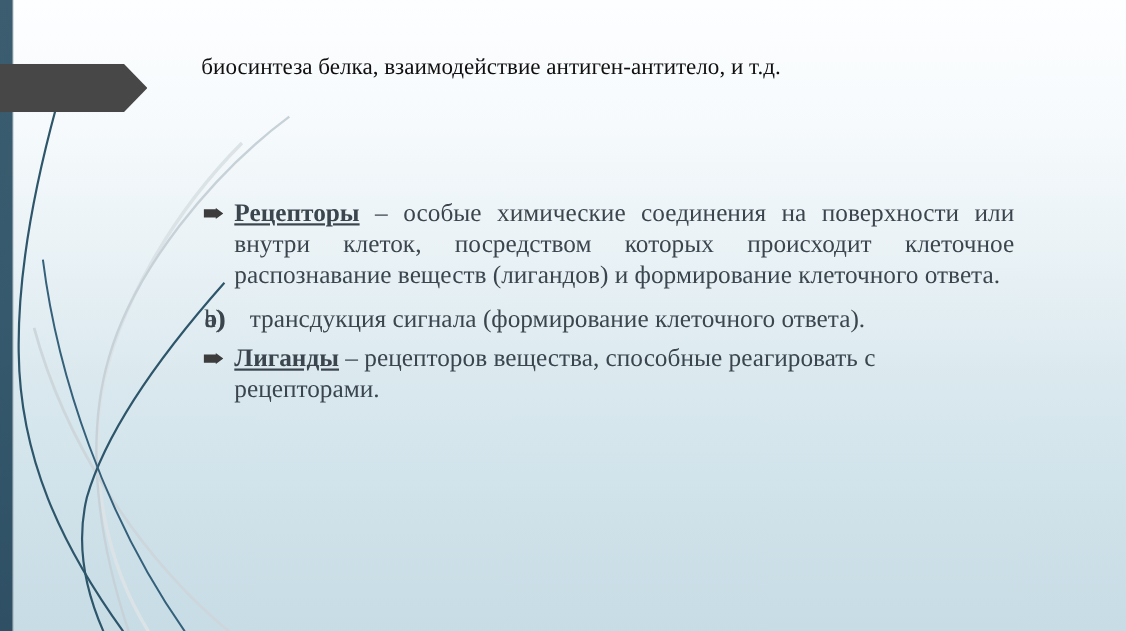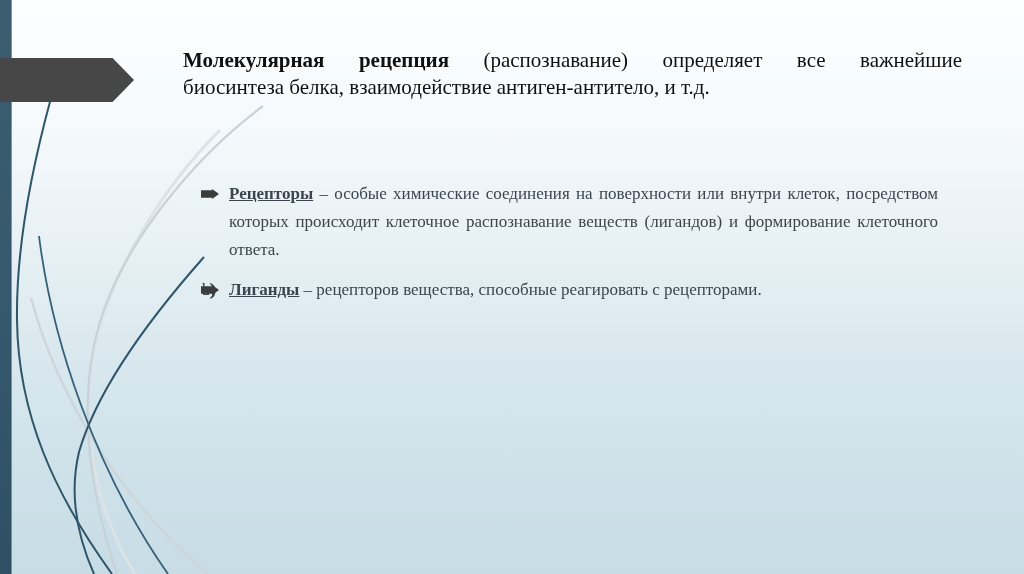--- a/index.html
+++ b/index.html
@@ -54,23 +54,23 @@
     color: #101010;
     z-index: 4;
   }
   .t-line { text-align: justify; }
   .t-line.stretch { text-align-last: justify; }
   .t-bold { font-weight: bold; }
 
   
   .content-block {
     position: absolute;
-    left: 199px; top: 180px;
+    left: 183px; top: 180px;
     width: 739px;
-    font-size: 17px;
+    font-size: 23px;
     line-height: 28px;
     color: #3a454d;
     z-index: 4;
   }
   .item { position: relative; margin-bottom: 8px; }
   .item.para { margin-bottom: 12px; }
   .bullet-item { padding-left: 30px; }
   .bullet-item.just { text-align: justify; }
   .b-arrow {
     position: absolute;
@@ -94,41 +94,40 @@
     <path d="M 31,298 C 58,398 122,502 208,574" fill="none" stroke="#ccd6db" stroke-width="2.5"></path>
     <path d="M 51,98 C 30,175 16,250 17,320 C 18,415 55,495 112,574" fill="none" stroke="#2e566b" stroke-width="2"></path>
     <path d="M 204,257 C 150,318 97,390 79,452 C 68,498 79,540 94,574" fill="none" stroke="#2e566b" stroke-width="2"></path>
     <path d="M 39,236 C 52,340 95,470 168,574" fill="none" stroke="#35607a" stroke-width="1.8"></path>
   </svg>
 
   <div class="side-bar"></div>
   <div class="arrow-shape"></div>
 
   <div class="title-block">
-    <div class="t-line stretch"><span class="t-bold">Молекулярная рецепция</span><span> (распознавание) определяет все важнейшие</span></div>
     <div class="t-line">биосинтеза белка, взаимодействие антиген-антитело, и т.д.</div>
   </div>
 
   <div class="content-block">
 
     <div class="item para bullet-item just">
       <span class="b-arrow"></span><span class="term">Рецепторы</span><span> – особые химические соединения на поверхности или внутри клеток, посредством которых происходит клеточное распознавание веществ (лигандов) и формирование клеточного ответа.</span>
     </div>
 
 
     <div class="item letter-item">
       <span class="letter">a)</span>
     </div>
 
     <div class="item letter-item">
       <span class="letter">b)</span>
     </div>
 
     <div class="item letter-item">
-      <span class="letter">c)</span>
+      <span class="letter">c)</span><span>трансдукция сигнала (формирование клеточного ответа).</span>
     </div>
 
     <div class="item bullet-item">
       <span class="b-arrow"></span><span class="term">Лиганды</span><span> – рецепторов вещества, способные реагировать с рецепторами.</span>
     </div>
 
   </div>
 </div>
 
 </body></html>

